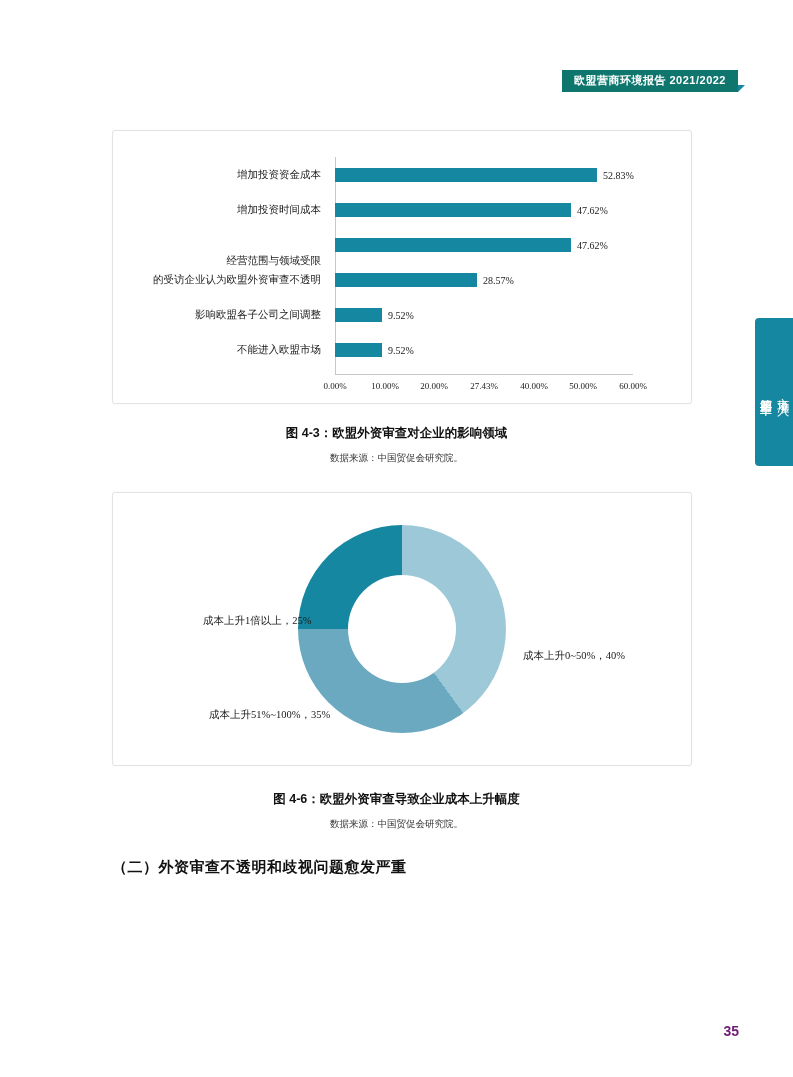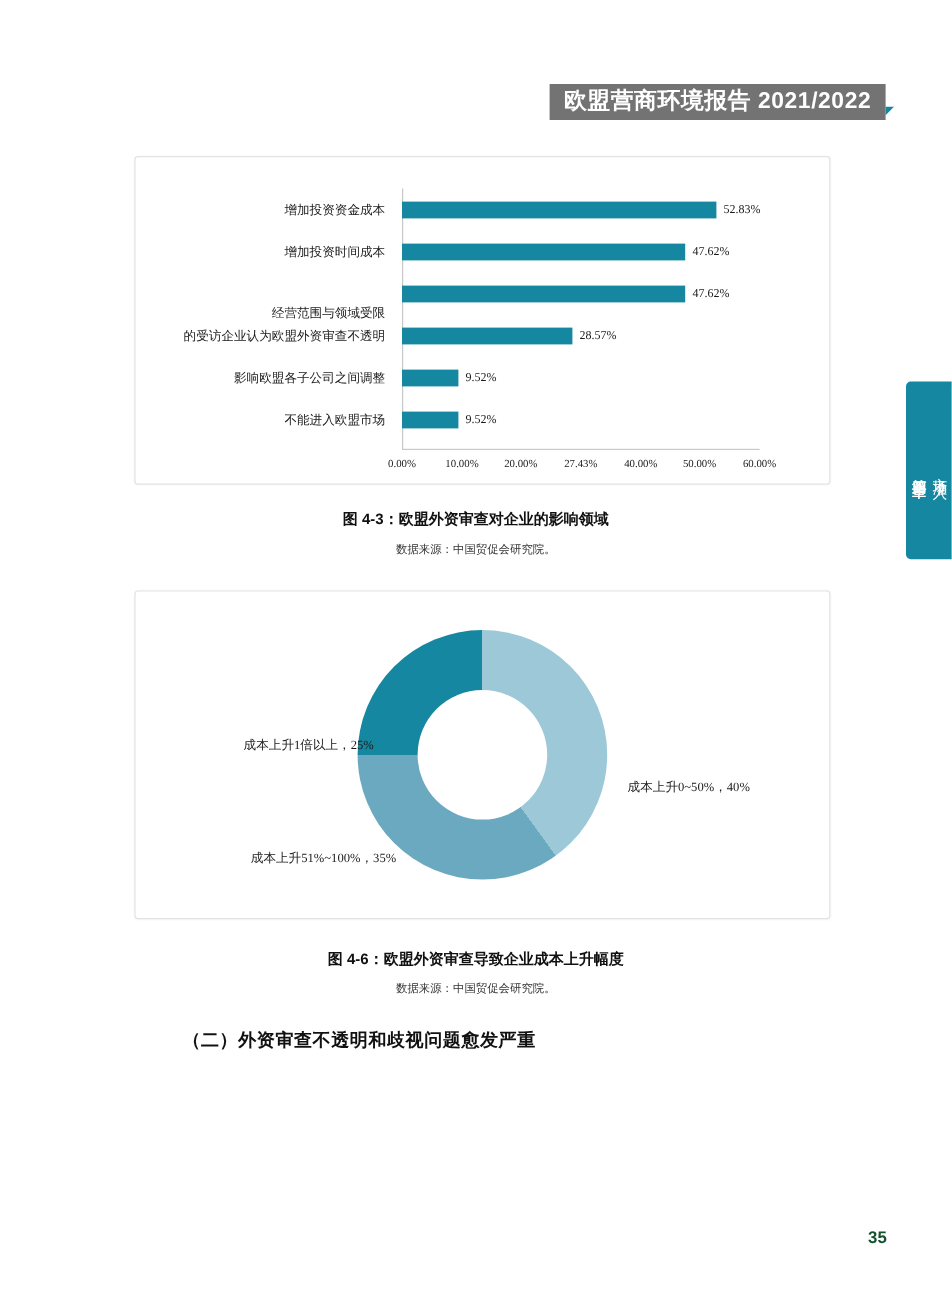--- a/index.html
+++ b/index.html
@@ -11,25 +11,25 @@
     overflow: hidden;
   }
   .page { position:absolute; inset:0; }
 
   
   .header {
     position:absolute; top:70px; right:48px;
     display:flex; align-items:center;
   }
   .header-box {
-    background:#737373;
+    background:#0f766e;
     color:#ffffff;
     font-family:"Liberation Sans", sans-serif;
     font-weight:bold;
-    font-size:19px;
+    font-size:11px;
     letter-spacing:0.5px;
     padding:5px 12px 6px 12px;
     line-height:1;
   }
   .header-corner {
     width:0; height:0;
     border-left:7px solid #1687a0;
     border-bottom:7px solid transparent;
     margin-top:14px;
   }
@@ -158,40 +158,39 @@
 
   
   .section-head {
     position:absolute;
     left:112px; top:858px;
     font-family:"Liberation Sans", sans-serif;
     font-weight:bold;
     font-size:15px;
     color:#111;
     letter-spacing:0.5px;
-    margin-left:40px;
   }
   .body-par {
     position:absolute;
     left:96px; top:903px; width:600px;
     font-family:"Liberation Serif", serif;
     font-size:15.5px;
     line-height:32px;
     color:#111;
     text-align:justify;
     text-indent:32px;
   }
 
   .page-num {
     position:absolute;
     right:54px; bottom:38px;
     font-family:"Liberation Sans", sans-serif;
     font-weight:bold;
     font-size:14px;
-    color:#14532d;
+    color:#701a75;
   }
 </style>
 </head>
 <body>
 
 <div class="page">
 
   <div class="header">
     <div class="header-box">欧盟营商环境报告 2021/2022</div>
     <div class="header-corner"></div>

